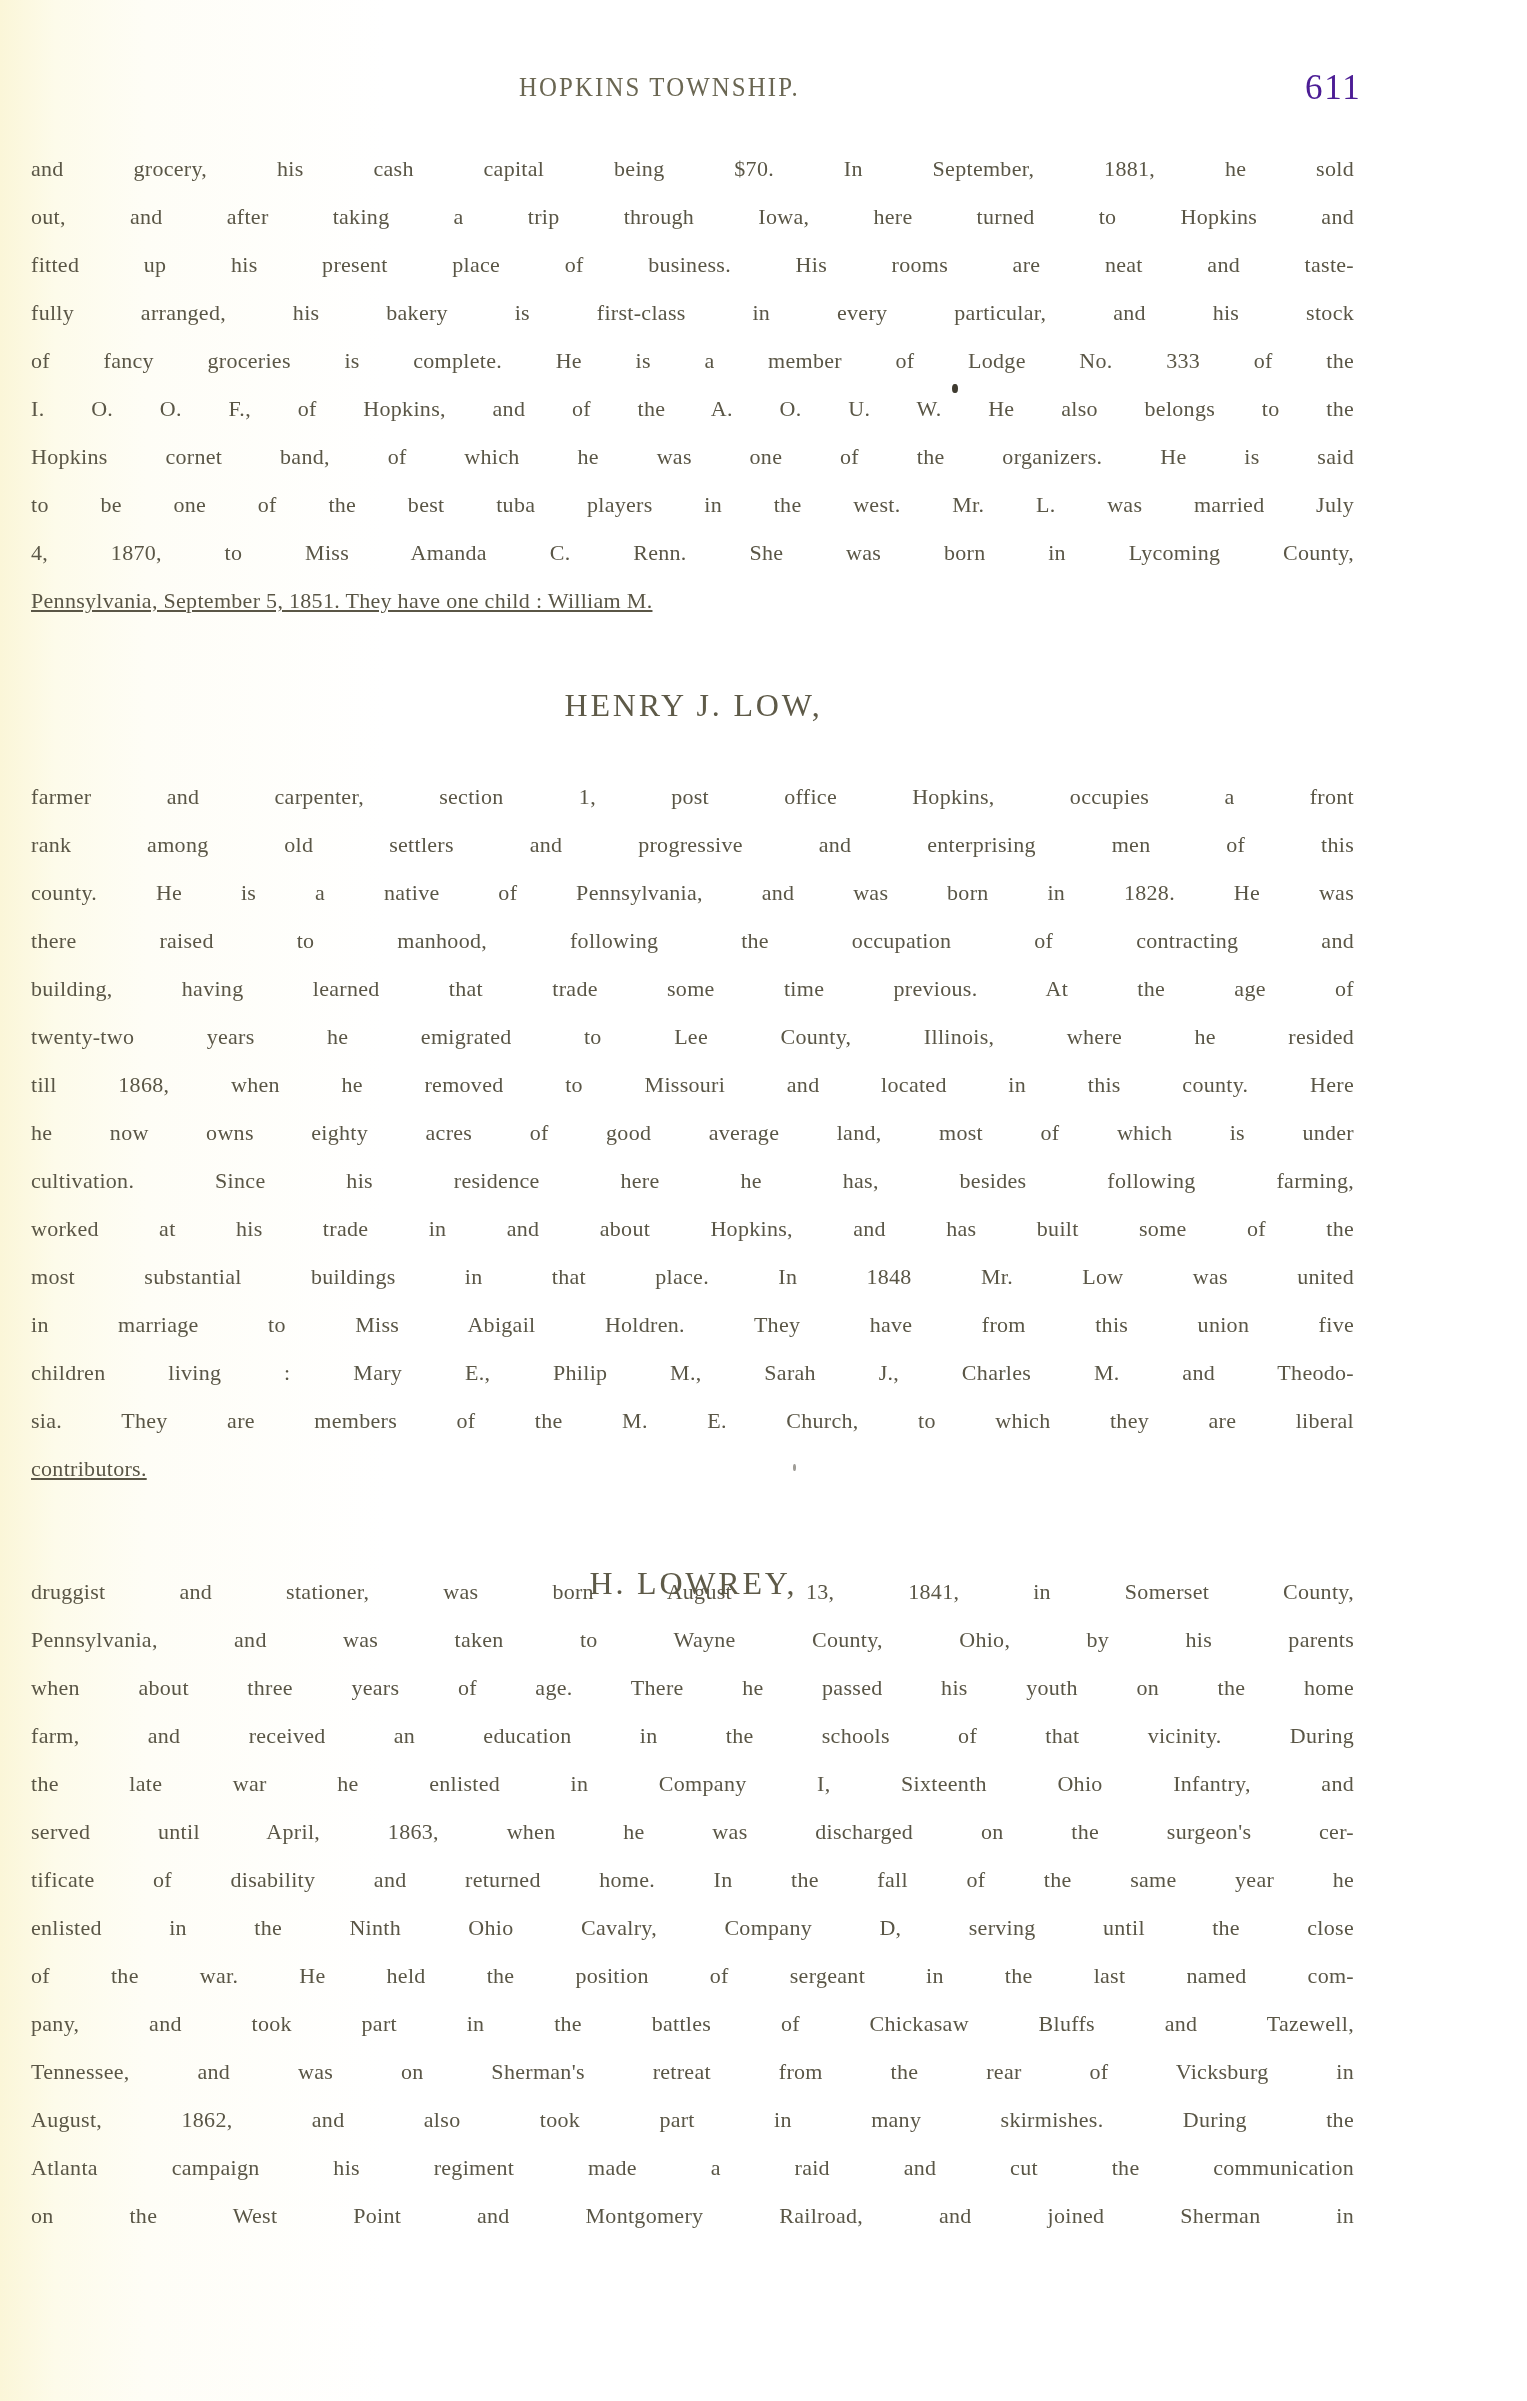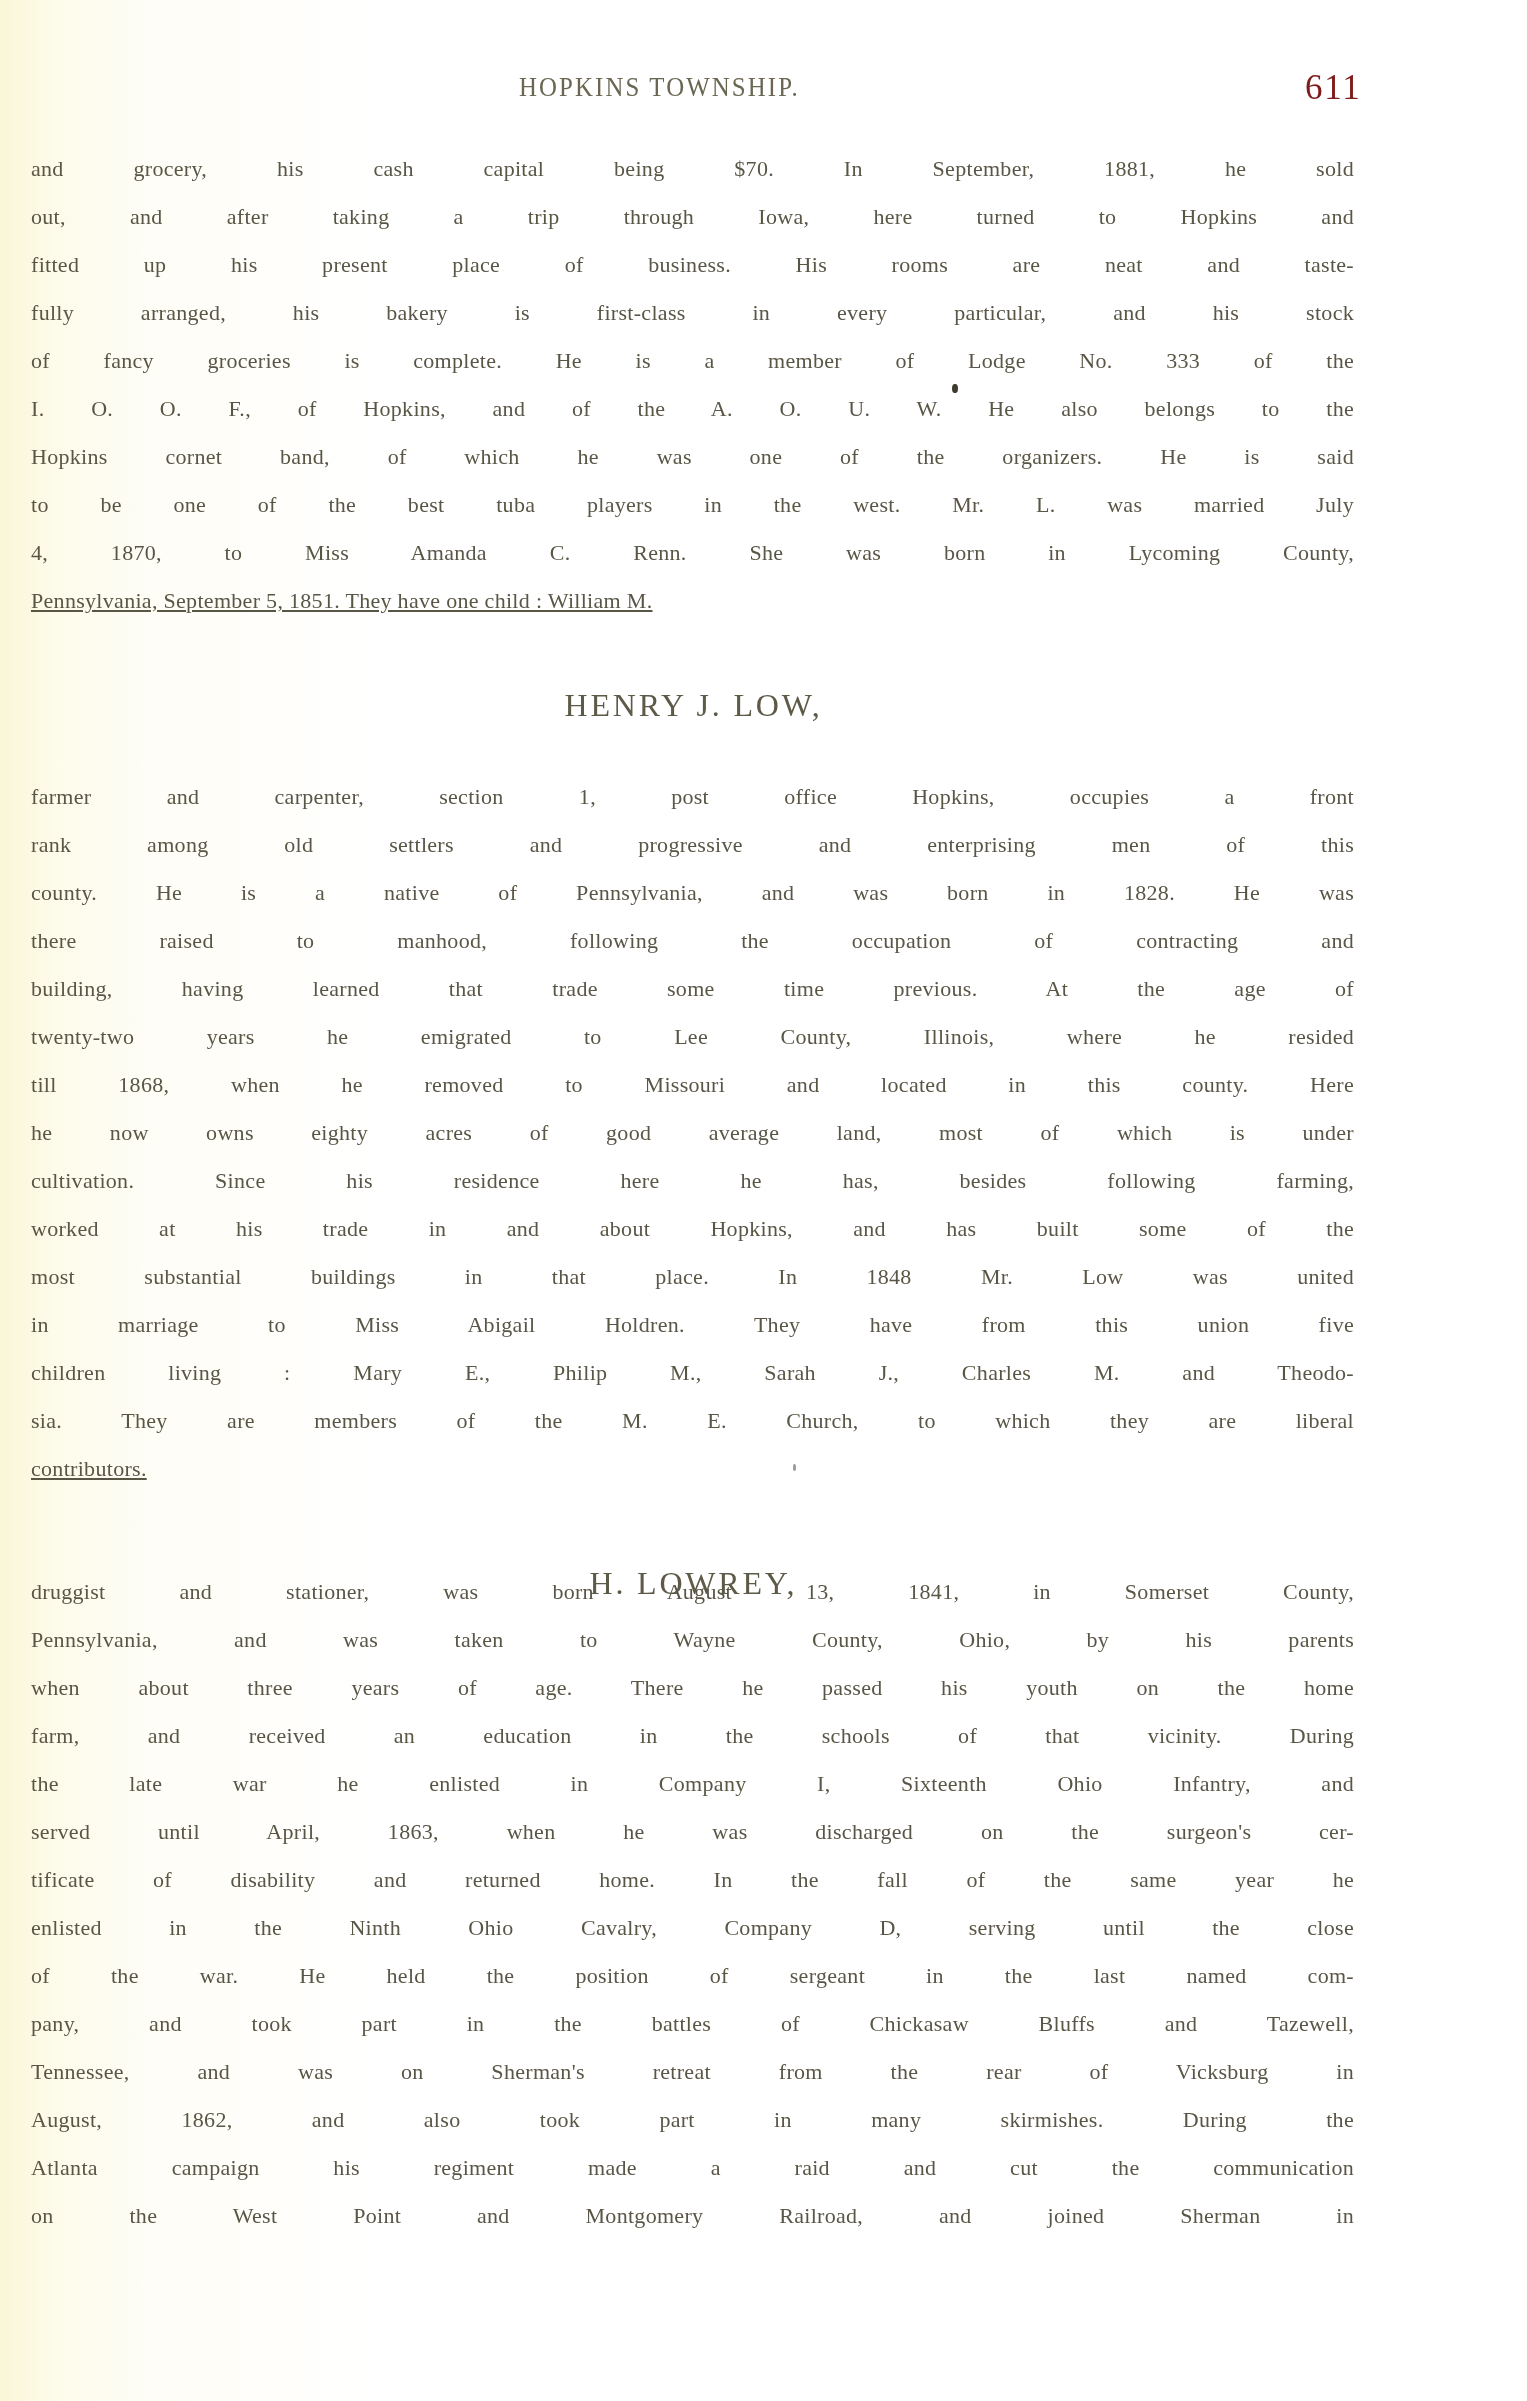--- a/index.html
+++ b/index.html
@@ -38,21 +38,21 @@
       color: #6a6652;
       transform: scaleX(0.92);
       transform-origin: left top;
       white-space: nowrap;
     }
     .page-number {
       position: absolute;
       left: 1305px;
       top: -3.7px;
       font-size: 35px;
-      color: #7f1d1d;
+      color: #4c1d95;
       letter-spacing: 1.8px;
       white-space: nowrap;
     }
     .block {
       position: absolute;
       left: 31px;
       width: 1323px;
     }
     .line {
       display: block;

